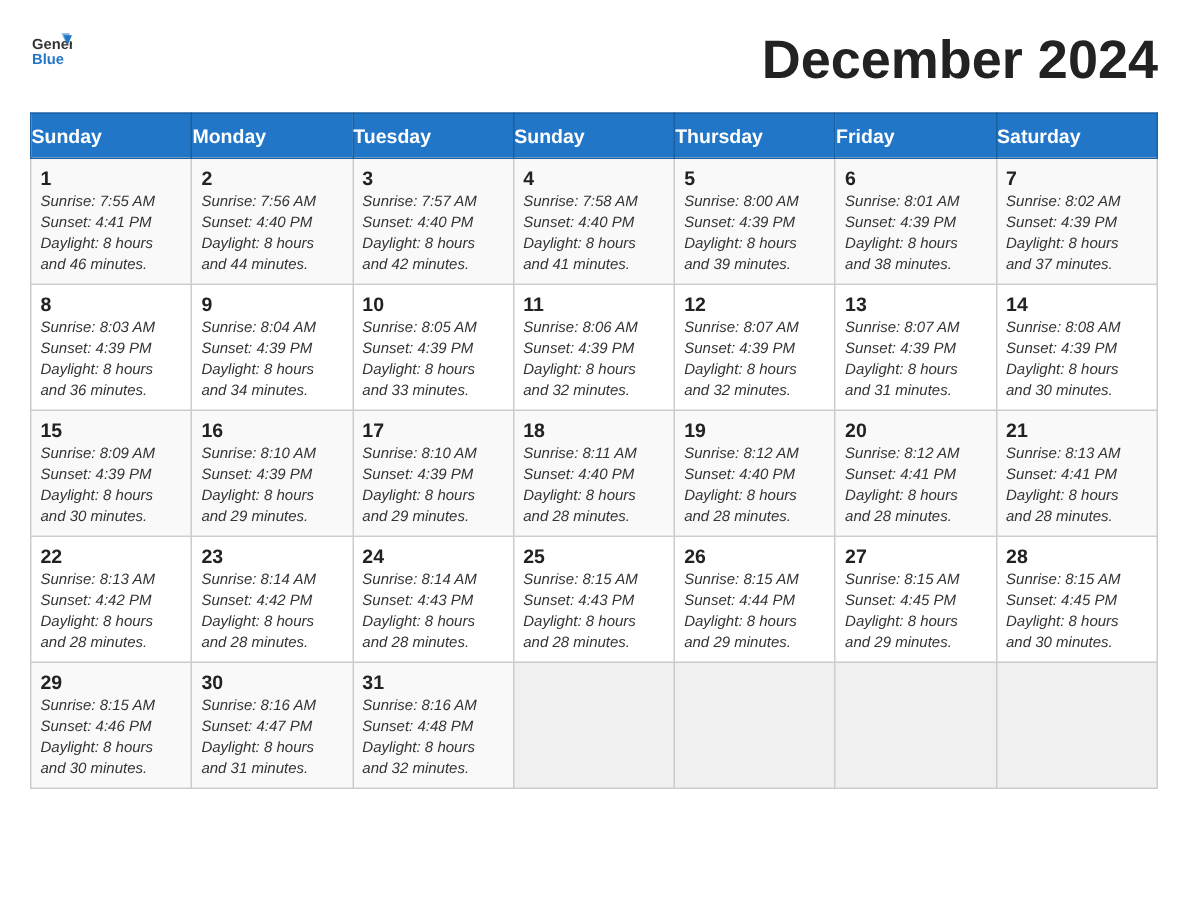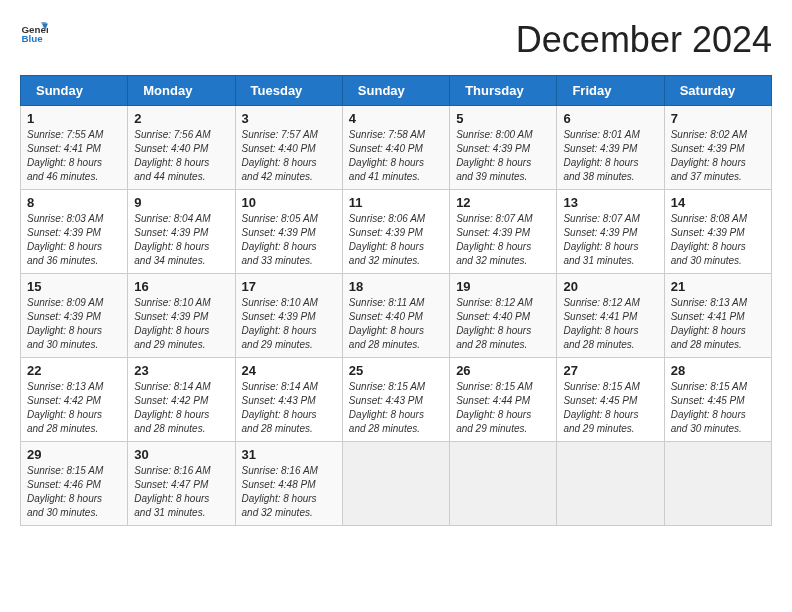--- a/index.html
+++ b/index.html
@@ -23,38 +23,38 @@
     }
     .logo-icon {
       width: 28px;
       height: 28px;
     }
     .title-area {
       text-align: right;
     }
     .main-title {
       font-size: 36px;
-      font-weight: normal;
+      font-weight: bold;
       color: #222;
       line-height: 1.1;
     }
     .subtitle {
       font-size: 16px;
       color: #555;
       margin-top: 2px;
     }
     table {
       width: 100%;
       border-collapse: collapse;
       font-size: 11px;
     }
     thead tr th {
       background: #2176c7;
       color: #fff;
-      padding: 7px 15px;
+      padding: 7px 0;
       text-align: left;
       font-size: 13px;
       font-weight: bold;
       border: 1px solid #1a5fa0;
     }
     tbody tr td {
       border: 1px solid #ccc;
       padding: 5px 6px;
       vertical-align: top;
       background: #fff;

